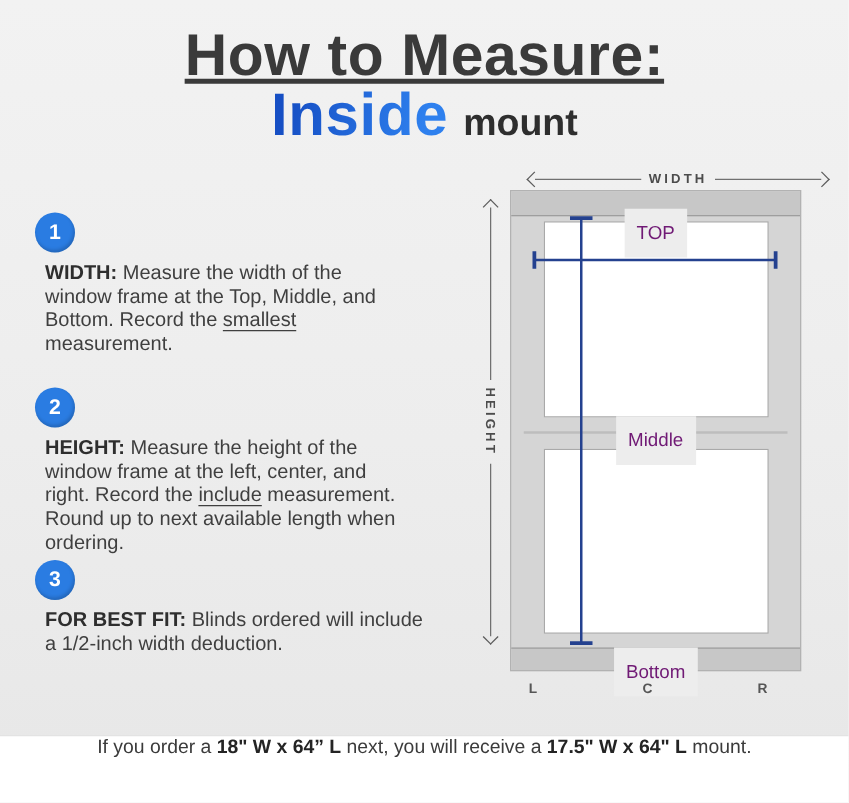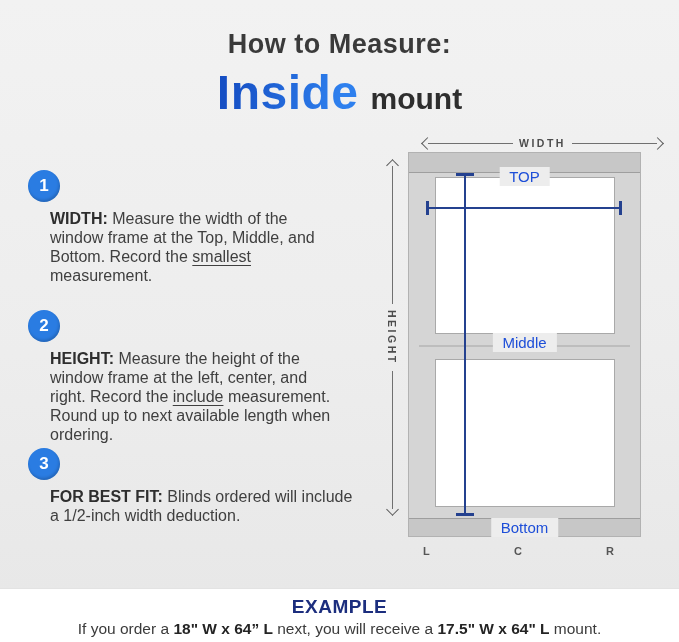--- a/index.html
+++ b/index.html
@@ -5,42 +5,42 @@
   html,body{margin:0;padding:0;}
   .page{
     position:relative;
     width:679px;height:642px;
     background:linear-gradient(180deg,#f2f2f2 0%,#ededed 55%,#e7e7e7 100%);
     font-family:"Liberation Sans", sans-serif;
     overflow:hidden;
   }
   
   .header{position:absolute;top:24px;left:0;right:0;text-align:center;}
-  .t1{font-size:27px;font-weight:700;color:#3a3a3a;letter-spacing:.5px;line-height:40px;}
+  .t1{font-size:47px;font-weight:700;color:#3a3a3a;letter-spacing:.5px;line-height:40px;text-decoration:underline;}
   .t2{margin-top:1px;display:flex;justify-content:center;align-items:baseline;gap:12px;}
   .t2 .inside{
     font-size:48px;font-weight:800;letter-spacing:.5px;
     background:linear-gradient(100deg,#164fc4 10%,#2e80ee 85%);
     -webkit-background-clip:text;background-clip:text;color:transparent;
   }
   .t2 .mount{font-size:30px;font-weight:700;color:#2e2e2e;}
   
   .step{position:absolute;left:28px;width:332px;}
   .step1{top:170px;}
   .step2{top:310px;}
   .step3{top:448px;}
   .num{
     width:32px;height:32px;border-radius:50%;
     background:#2a7ce2;color:#ffffff;
     font-size:17px;font-weight:700;
     display:flex;align-items:center;justify-content:center;
     box-shadow:inset -1px -2px 3px rgba(0,0,0,.18);
   }
   .step-text{
-    margin:7px 0 0 22px;
+    margin:7px 0 0 8px;
     font-size:16px;line-height:19px;color:#3f3f3f;
     white-space:pre-line;
   }
   .step-text .lbl{font-weight:700;color:#2e2e2e;}
   .step-text .ul{text-decoration:underline;text-underline-offset:3px;}
   
   .width-arrow{
     position:absolute;left:423px;top:136px;width:239px;height:14px;
     display:flex;align-items:center;color:#4c4c4c;justify-content:flex-end;
   }
@@ -62,22 +62,22 @@
     background:#d5d5d5;border:1px solid #b2b2b2;box-sizing:border-box;
   }
   .lintel{position:absolute;top:0;left:0;right:0;height:19px;background:#c7c7c7;border-bottom:1px solid #9e9e9e;}
   .sill{position:absolute;bottom:0;left:0;right:0;height:17px;background:#c7c7c7;border-top:1px solid #9e9e9e;}
   .pane{position:absolute;left:26px;width:180px;background:#ffffff;border:1px solid #a9a9a9;box-sizing:border-box;}
   .pane.upper{top:24px;height:157px;}
   .pane.lower{top:206px;height:148px;}
   .rail-groove{position:absolute;left:10px;right:10px;top:192px;height:2px;background:#bdbdbd;}
   .chip{
     position:absolute;left:50%;transform:translateX(-50%);
-    background:#ededed;color:#1d4ed8;font-size:15px;line-height:17px;
-    padding:1px 10px;white-space:nowrap;
+    background:#ededed;color:#701a75;font-size:15px;line-height:17px;
+    padding:11px 10px;white-space:nowrap;
   }
   .chip.top{top:14px;}
   .chip.middle{top:180px;}
   .chip.bottom{top:365px;}
   .measure{background:#24418f;position:absolute;}
   .vline{left:55px;top:21px;width:2px;height:341px;}
   .vtick{left:47px;width:18px;height:3px;}
   .vtick.t{top:20px;} .vtick.b{top:360px;}
   .hline{left:18px;top:54px;width:194px;height:2px;}
   .htick{top:48px;width:3px;height:14px;}
@@ -165,17 +165,16 @@
     <div class="measure htick r"></div>
   </div>
 
   <div class="lcr">
     <span>L</span>
     <span>C</span>
     <span>R</span>
   </div>
 
   <div class="example">
-    <h2>EXAMPLE</h2>
     <p><span>If you order a </span><b>18" W x 64” L</b><span> next, you will receive a </span><b>17.5" W x 64" L</b><span> mount.</span></p>
   </div>
 
 </div>
 
 </body></html>

